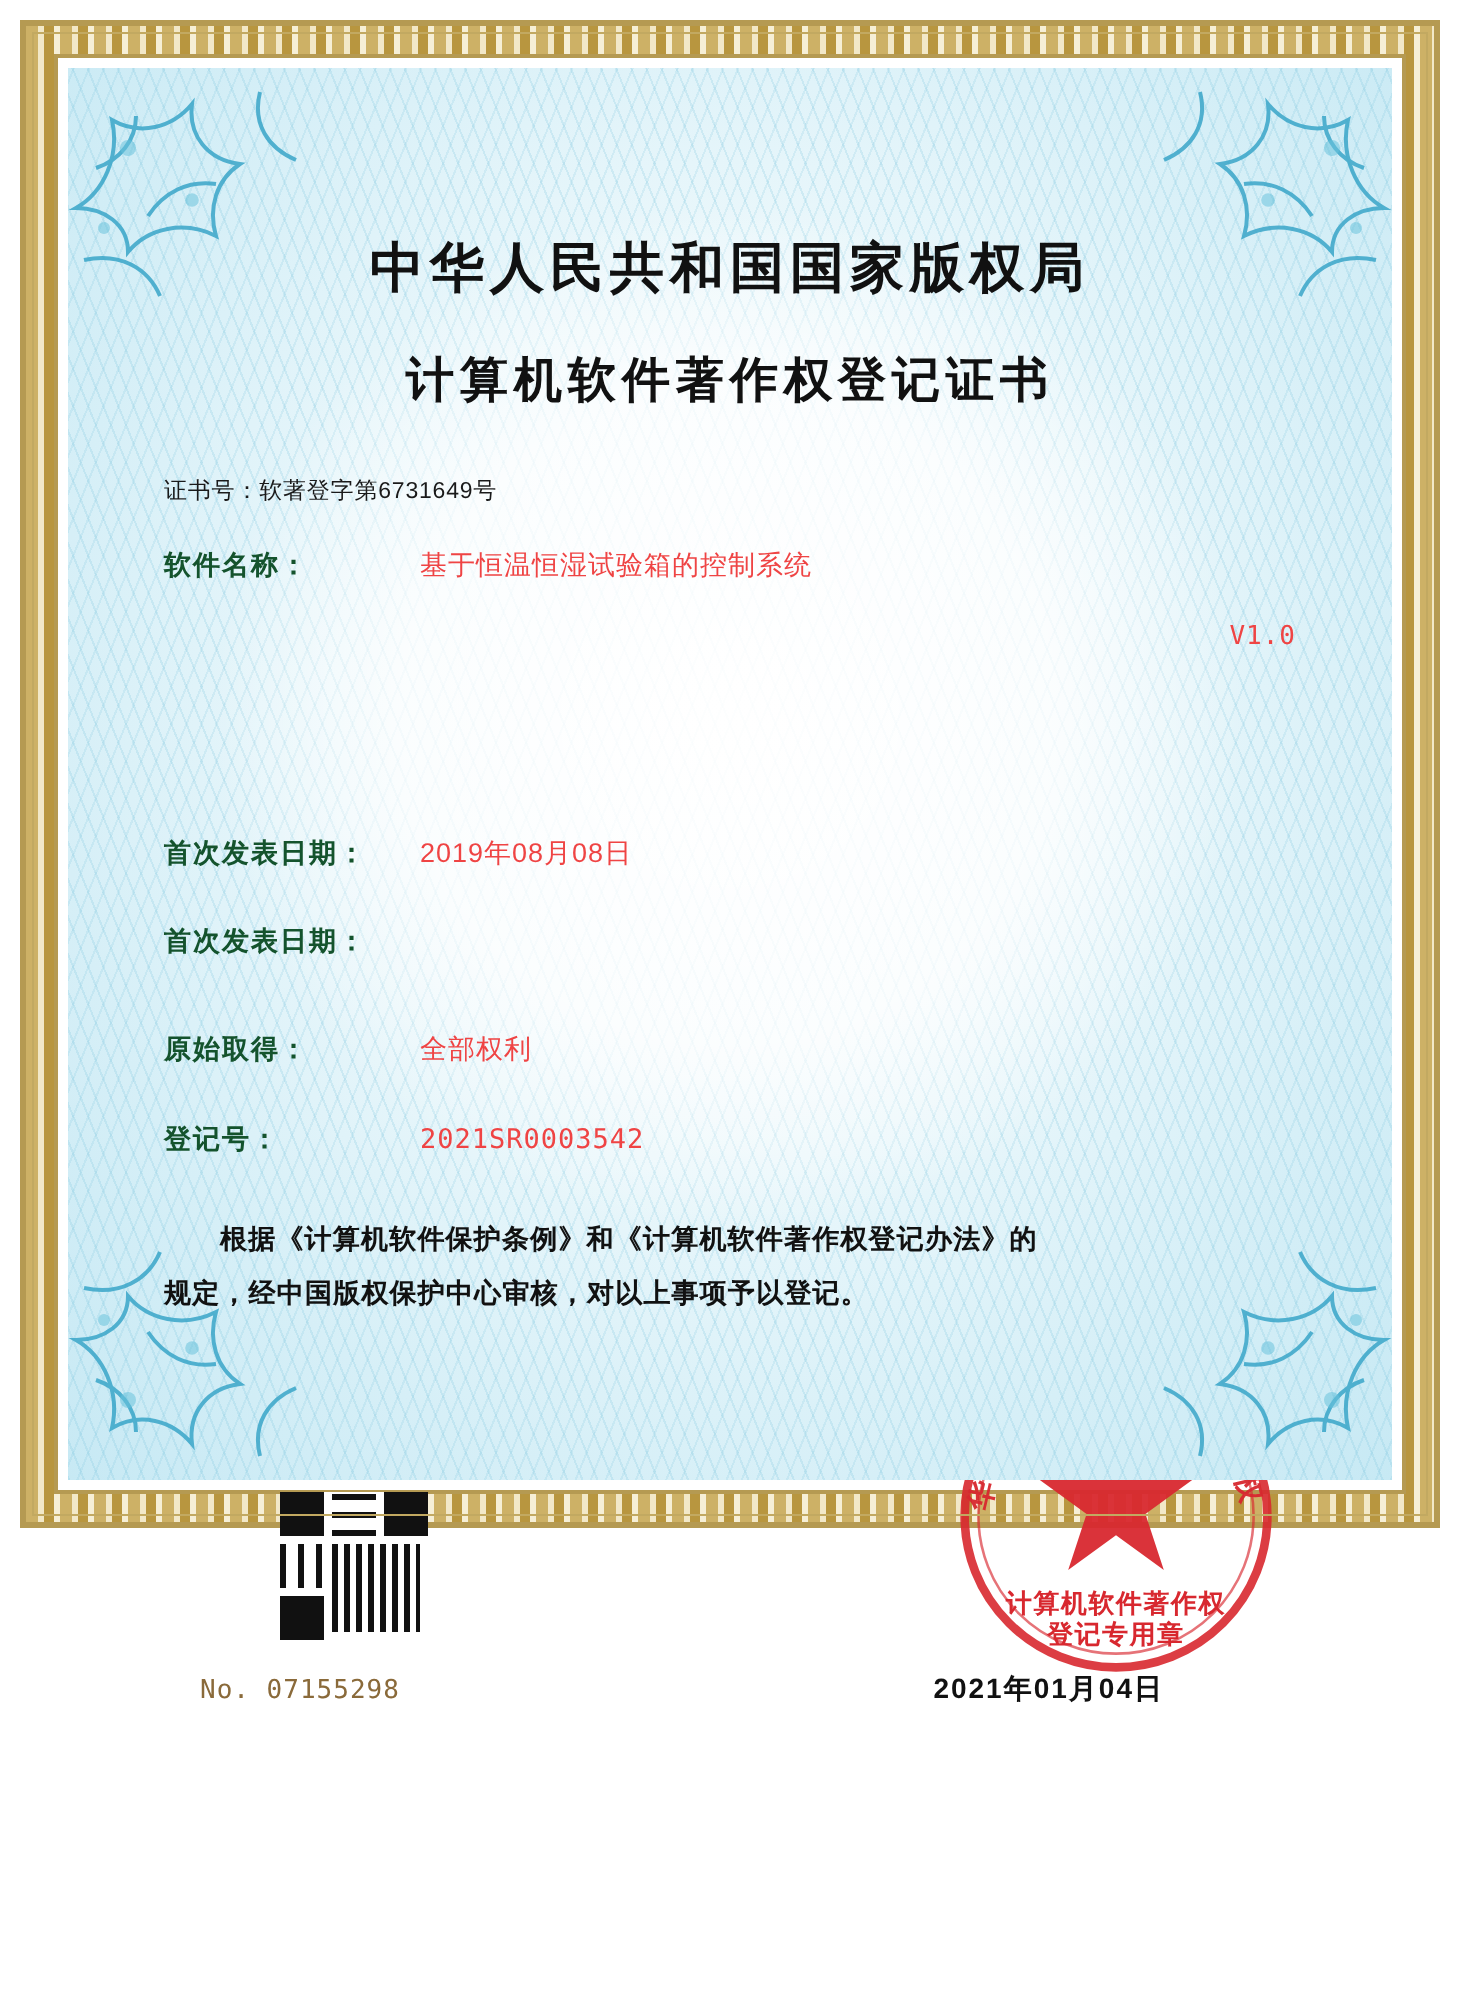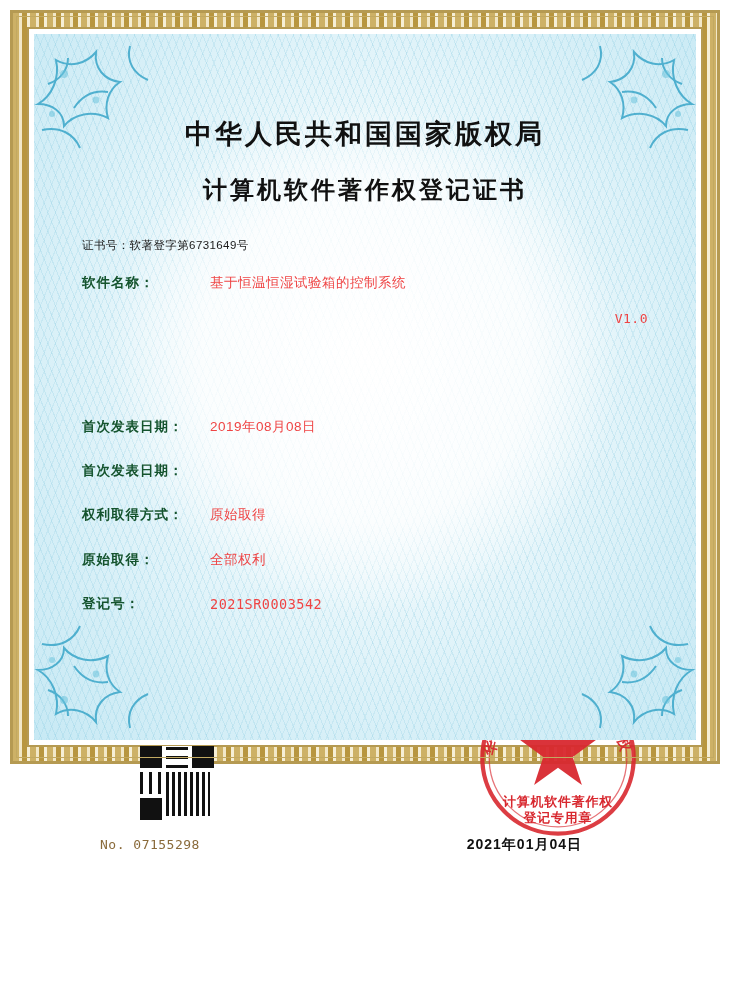--- a/index.html
+++ b/index.html
@@ -368,41 +368,41 @@
       </div>
 
       <div style="height:10px"></div>
 
       <div class="field-row">
         <div class="field-label">首次发表日期：</div>
       </div>
 
       <div style="height:10px"></div>
 
-      <div class="field-row">
-        <div class="field-label">权利取得方式：</div>
-        <div class="field-value">原始取得</div>
-      </div>
 
       <div style="height:10px"></div>
 
       <div class="field-row">
         <div class="field-label">原始取得：</div>
         <div class="field-value">全部权利</div>
       </div>
 
       <div style="height:10px"></div>
 
       <div class="field-row">
         <div class="field-label">登记号：</div>
         <div class="field-value mono">2021SR0003542</div>
       </div>
 
     </div>
 
+    <div class="statement">
+      <p class="indent">根据《计算机软件保护条例》和《计算机软件著作权登记办法》的</p>
+      <p>规定，经中国版权保护中心审核，对以上事项予以登记。</p>
+    </div>
 
   </div>
 
   <div class="codes">
     <div class="barcode"></div>
     <div class="qr"></div>
   </div>
 
   <div class="seal">
     <svg viewBox="0 0 200 200">

